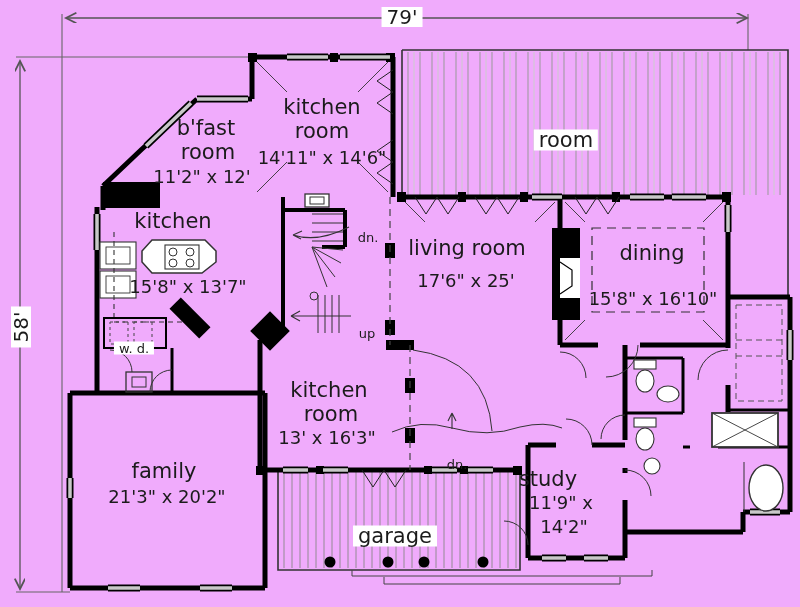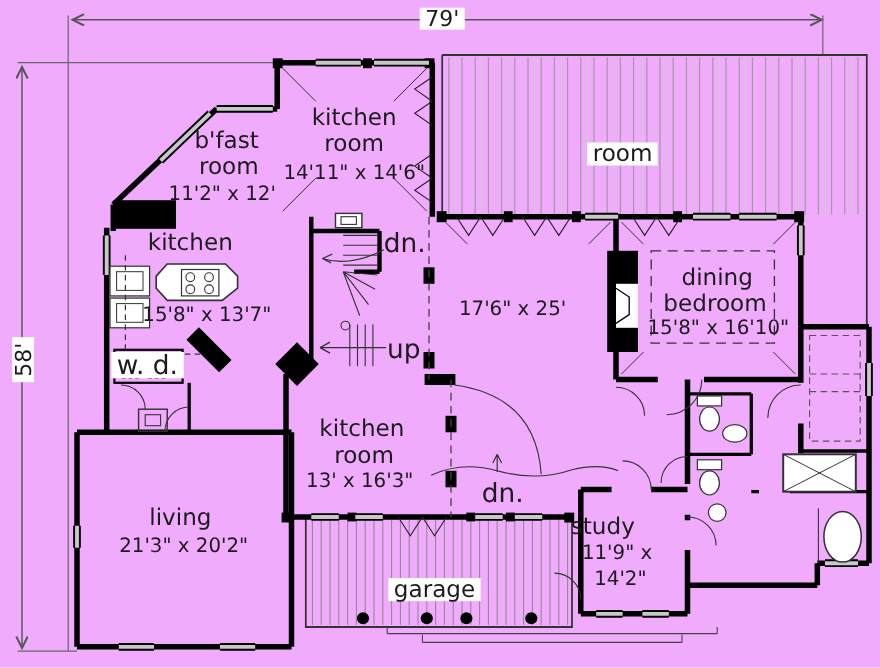--- a/index.html
+++ b/index.html
@@ -3,21 +3,21 @@
 <meta charset="utf-8">
 <style>
   html,body{margin:0;padding:0;background:#fff;}
   #plan{position:relative;width:800px;height:607px;background:#f0abfc;overflow:hidden;
         font-family:"DejaVu Sans",sans-serif;color:#1b1b1b;}
   svg{position:absolute;left:0;top:0;}
   .label{position:absolute;transform:translate(-50%,-50%);white-space:nowrap;
          text-align:center;line-height:1;}
   .name{font-size:21px;}
   .size{font-size:18px;}
-  .small{font-size:24px;}
+  .small{font-size:13px;margin-top:16px;}
   .dim{font-size:20px;}
   .chip{background:#fff;padding:0 5px;}
   .vert{transform:translate(-50%,-50%) rotate(-90deg);}
 </style>
 </head>
 <body>
 
 <div id="plan">
 
 <svg width="800" height="607" viewBox="0 0 800 607">
@@ -239,35 +239,35 @@
 <div class="label size" style="left:202px;top:177px">11'2" x 12'</div>
 
 <div class="label name chip" style="left:566px;top:140px">room</div>
 
 <div class="label name" style="left:173px;top:221px">kitchen</div>
 <div class="label size" style="left:188px;top:287px">15'8" x 13'7"</div>
 
 <div class="label small" style="left:368px;top:221px">dn.</div>
 <div class="label small" style="left:367px;top:317px">up</div>
 
+<div class="label name" style="left:467px;top:248px">living room</div>
 <div class="label size" style="left:466px;top:281px">17'6" x 25'</div>
 
 <div class="label name" style="left:652px;top:253px">dining</div>
-<div class="label name" style="left:650px;top:276px">bedroom</div>
 <div class="label size" style="left:653px;top:299px">15'8" x 16'10"</div>
 
 <div class="label small chip" style="left:134px;top:332px">w. d.</div>
 
 <div class="label name" style="left:329px;top:390px">kitchen</div>
 <div class="label name" style="left:331px;top:414px">room</div>
 <div class="label size" style="left:327px;top:438px">13' x 16'3"</div>
 
 <div class="label small" style="left:457px;top:448px">dn.</div>
 
-<div class="label name" style="left:164px;top:471px">living</div>
+<div class="label name" style="left:164px;top:471px">family</div>
 <div class="label size" style="left:167px;top:497px">21'3" x 20'2"</div>
 
 <div class="label name" style="left:548px;top:479px">study</div>
 <div class="label size" style="left:561px;top:503px">11'9" x</div>
 <div class="label size" style="left:564px;top:527px">14'2"</div>
 
 <div class="label name chip" style="left:395px;top:536px">garage</div>
 
 </div>
 

